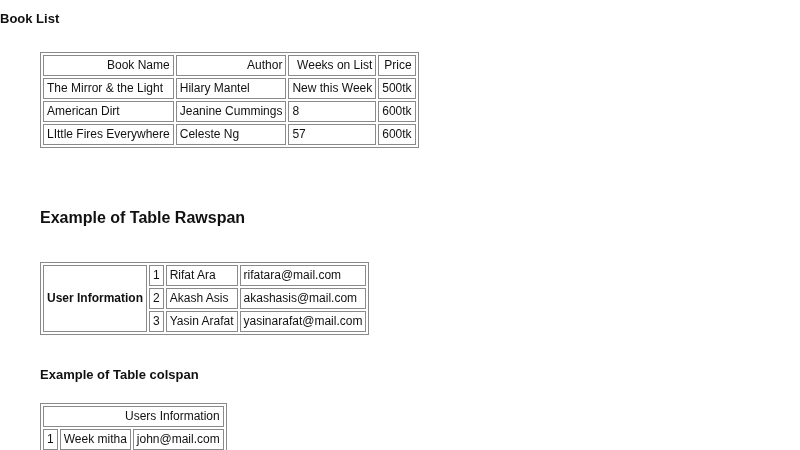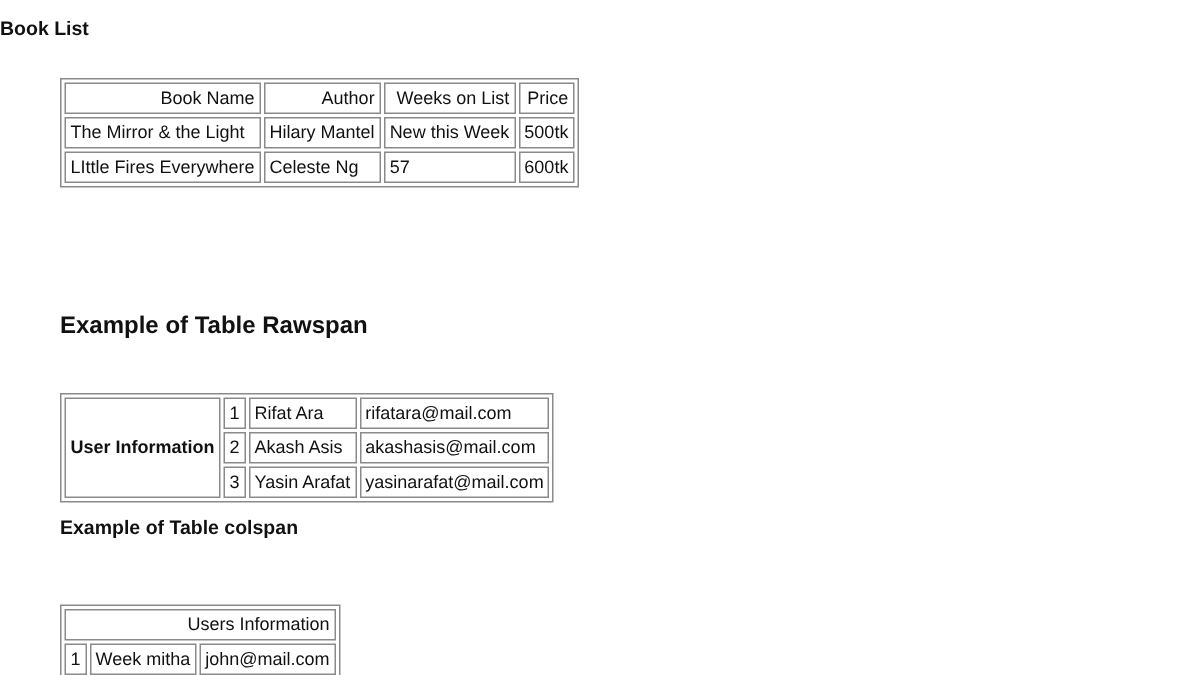--- a/index.html
+++ b/index.html
@@ -32,21 +32,21 @@
     table.bordered th { font-weight: normal; text-align: right; }
     table.bordered td.bold-cell { font-weight: bold; }
     #book-table { left: 40px; top: 52px; }
     #rowspan-table { left: 40px; top: 262px; }
     #colspan-table { left: 40px; top: 403px; }
     .h2 {
       position: absolute; left: 40px; top: 209px;
       font-size: 16px; font-weight: bold; margin: 0;
     }
     .h3 {
-      position: absolute; left: 40px; top: 344px;
+      position: absolute; left: 40px; top: 367px;
       font-size: 13px; font-weight: bold; margin: 0;
     }
   </style>
 </head>
 <body>
 
 <div class="page-title">Book List</div>
 
 <table class="bordered" id="book-table">
   <tbody>
@@ -54,20 +54,26 @@
     <th>Book Name</th>
     <th>Author</th>
     <th>Weeks on List</th>
     <th>Price</th>
   </tr>
   <tr>
     <td>The Mirror &amp; the Light</td>
     <td>Hilary Mantel</td>
     <td>New this Week</td>
     <td>500tk</td>
+  </tr>
+  <tr>
+    <td>American Dirt</td>
+    <td>Jeanine Cummings</td>
+    <td>8</td>
+    <td>600tk</td>
   </tr>
   <tr>
     <td>LIttle Fires Everywhere</td>
     <td>Celeste Ng</td>
     <td>57</td>
     <td>600tk</td>
   </tr>
 </tbody>
   </table>
 

